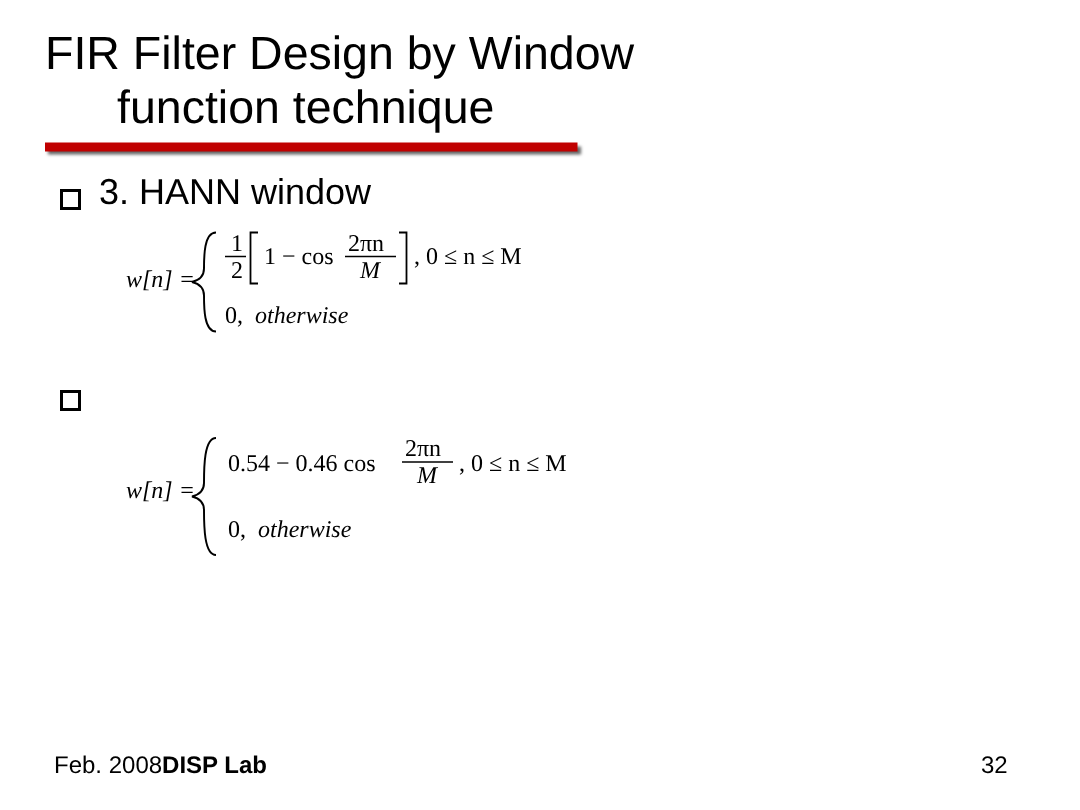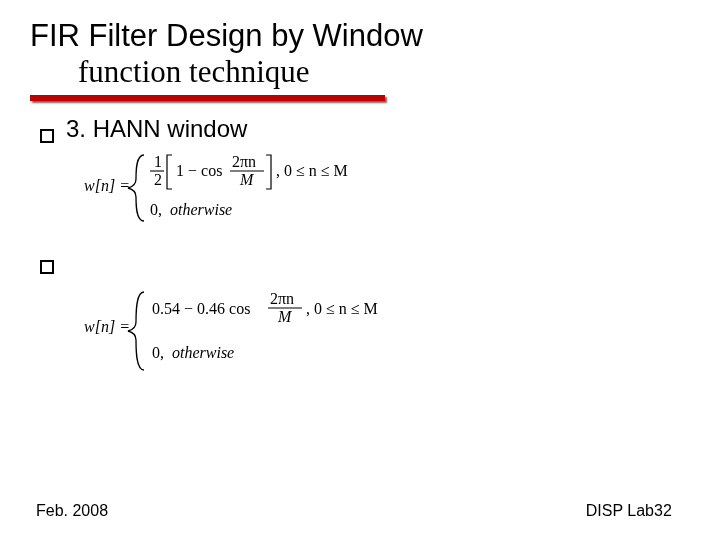--- a/index.html
+++ b/index.html
@@ -21,35 +21,34 @@
   .title-block {
     padding: 18px 0 0 30px;
   }
   .title-line {
     font-size: 31px;
     line-height: 1.15;
     color: #000;
   }
   .title-line.indent {
     text-indent: 48px;
-    font-family: Liberation Serif, serif;
   }
   .underline-rule {
     height: 6px;
     background: #c00000;
     margin: 6px 30px 0 30px;
     width: 355px;
     box-shadow: 2px 2px 2px rgba(0,0,0,0.6);
   }
   .body {
     padding: 14px 40px 0 40px;
   }
   .bullet-row {
     display: flex;
-    align-items: flex-end;
+    align-items: center;
     gap: 12px;
     margin-bottom: 6px;
   }
   .bullet-row.second {
     margin-top: 26px;
   }
   .square {
     width: 14px;
     height: 14px;
     border: 2px solid #000;
@@ -87,21 +86,21 @@
     display: flex;
     justify-content: space-between;
     align-items: baseline;
     padding: 0 36px;
     box-sizing: border-box;
     font-family: Arial, Helvetica, sans-serif;
     font-size: 16px;
     color: #000;
   }
   .footer-date { }
-  .footer-center { flex: 1; text-align: right; }
+  .footer-center { flex: 1; text-align: left; font-weight: bold; }
   .footer-page { min-width: 30px; text-align: left; }
 </style>
 </head>
 <body>
 
 <div class="slide">
 
   <div class="title-block">
     <div class="title-line">FIR Filter Design by Window</div>
     <div class="title-line indent">function technique</div>

